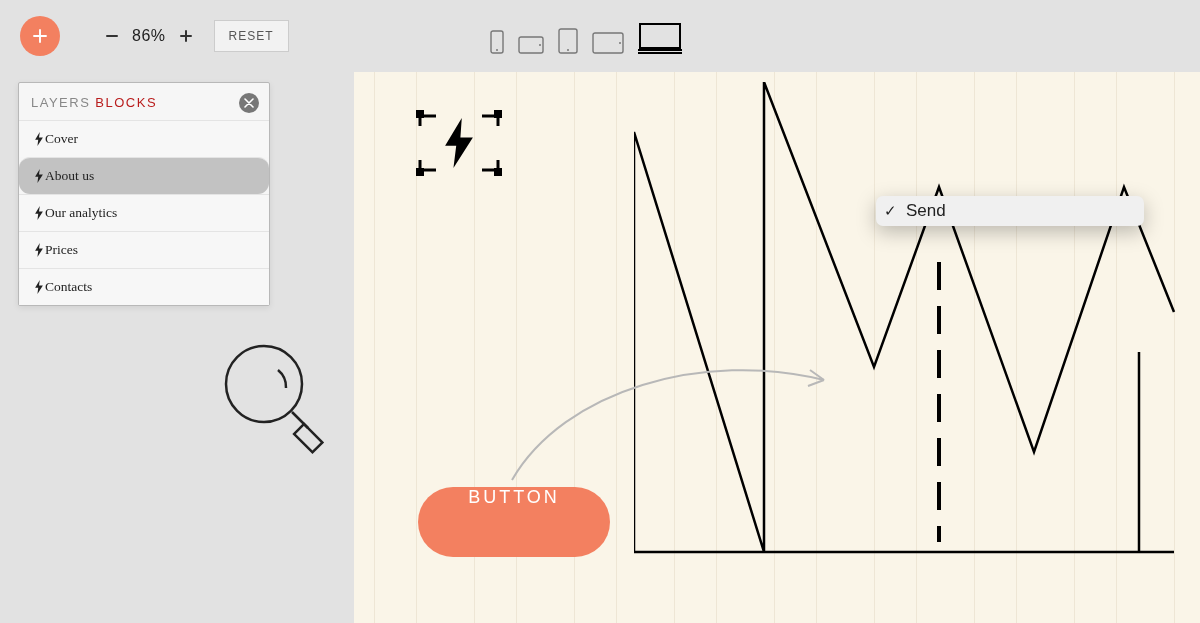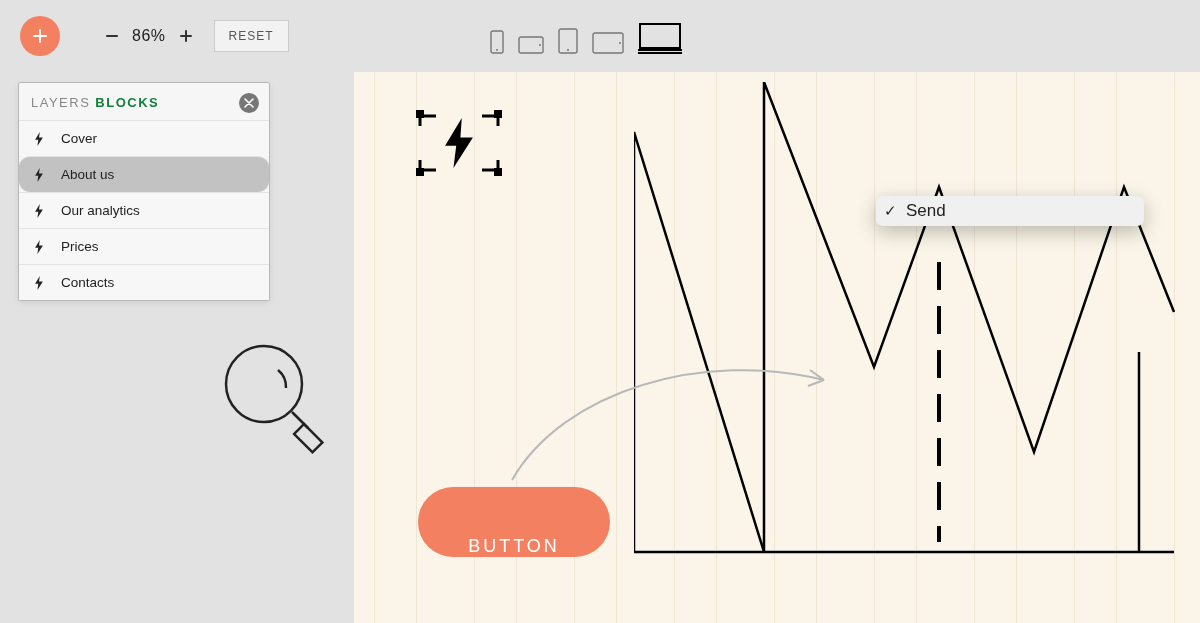--- a/index.html
+++ b/index.html
@@ -22,38 +22,38 @@
   .device-desktop-wrap { padding-bottom: 0; }
 
   
   .canvas { position: absolute; left: 354px; top: 72px; right: 0; bottom: 0; background: #faf5e8; overflow: hidden; }
   .grid-line { position: absolute; top: 0; bottom: 0; width: 1px; background: #eee6d5; }
 
   
   .panel { position: absolute; left: 18px; top: 82px; width: 252px; background: #f6f6f6; border: 1px solid #b8b8b8; border-radius: 2px; box-shadow: 0 2px 6px rgba(0,0,0,0.08); }
   .panel-header { display: flex; align-items: center; padding: 12px 12px 10px 12px; gap: 5px; position: relative; }
   .panel-tab { font-size: 13px; letter-spacing: 1.5px; color: #888; cursor: pointer; }
-  .panel-tab.active { color: #15803d; font-weight: 700; }
+  .panel-tab.active { color: #b91c1c; font-weight: 400; }
   .panel-close { position: absolute; right: 10px; top: 10px; width: 20px; height: 20px; border-radius: 50%; background: #777; display: flex; align-items: center; justify-content: center; cursor: pointer; }
   .panel-close svg { width: 10px; height: 10px; }
   .panel-list { }
-  .panel-item { display: flex; align-items: center; gap: 16px; padding: 10px 14px; border-top: 1px solid #e4e4e4; cursor: pointer; font-size: 13.5px; color: #222; background: #f7f7f7; }
+  .panel-item { display: flex; align-items: center; gap: 0; padding: 10px 14px; border-top: 1px solid #e4e4e4; cursor: pointer; font-size: 13.5px; color: #222; background: #f7f7f7; font-family: Liberation Serif, serif; }
   .panel-item.selected { background: #c2c2c2; border-radius: 11px; }
   .panel-item .bolt { width: 12px; height: 14px; }
 
   
   .magnifier { position: absolute; left: 216px; top: 340px; }
 
   
   .amp-frame { position: absolute; left: 64px; top: 40px; width: 82px; height: 62px; }
   .amp-frame svg { position: absolute; }
   .amp-bolt { position: absolute; left: 24px; top: 6px; }
   .handle { position: absolute; width: 8px; height: 8px; background: #000; }
 
-  .big-button { position: absolute; left: 64px; top: 415px; width: 192px; height: 70px; border-radius: 40px; background: #f38060; display: flex; align-items: flex-end; justify-content: center; color: #fff; font-size: 18px; letter-spacing: 3px; cursor: pointer; }
+  .big-button { position: absolute; left: 64px; top: 415px; width: 192px; height: 70px; border-radius: 40px; background: #f38060; display: flex; align-items: flex-start; justify-content: center; color: #fff; font-size: 18px; letter-spacing: 3px; cursor: pointer; }
 
   .arrow-curve { position: absolute; left: 150px; top: 288px; pointer-events: none; }
 
   .chart { position: absolute; left: 280px; top: 10px; pointer-events: none; }
 
   
   .dropdown { position: absolute; left: 876px; top: 196px; width: 268px; background: #f0f0f0; border-radius: 7px; box-shadow: 0 6px 20px rgba(0,0,0,0.25); overflow: hidden; font-size: 17px; }
   .dropdown-item { padding: 5px 14px 5px 30px; position: relative; cursor: pointer; color: #222; }
   .dropdown-item.highlight { background: #1a7bff; color: #fff; }
   .dropdown-item .check { position: absolute; left: 8px; top: 6px; font-size: 15px; }

